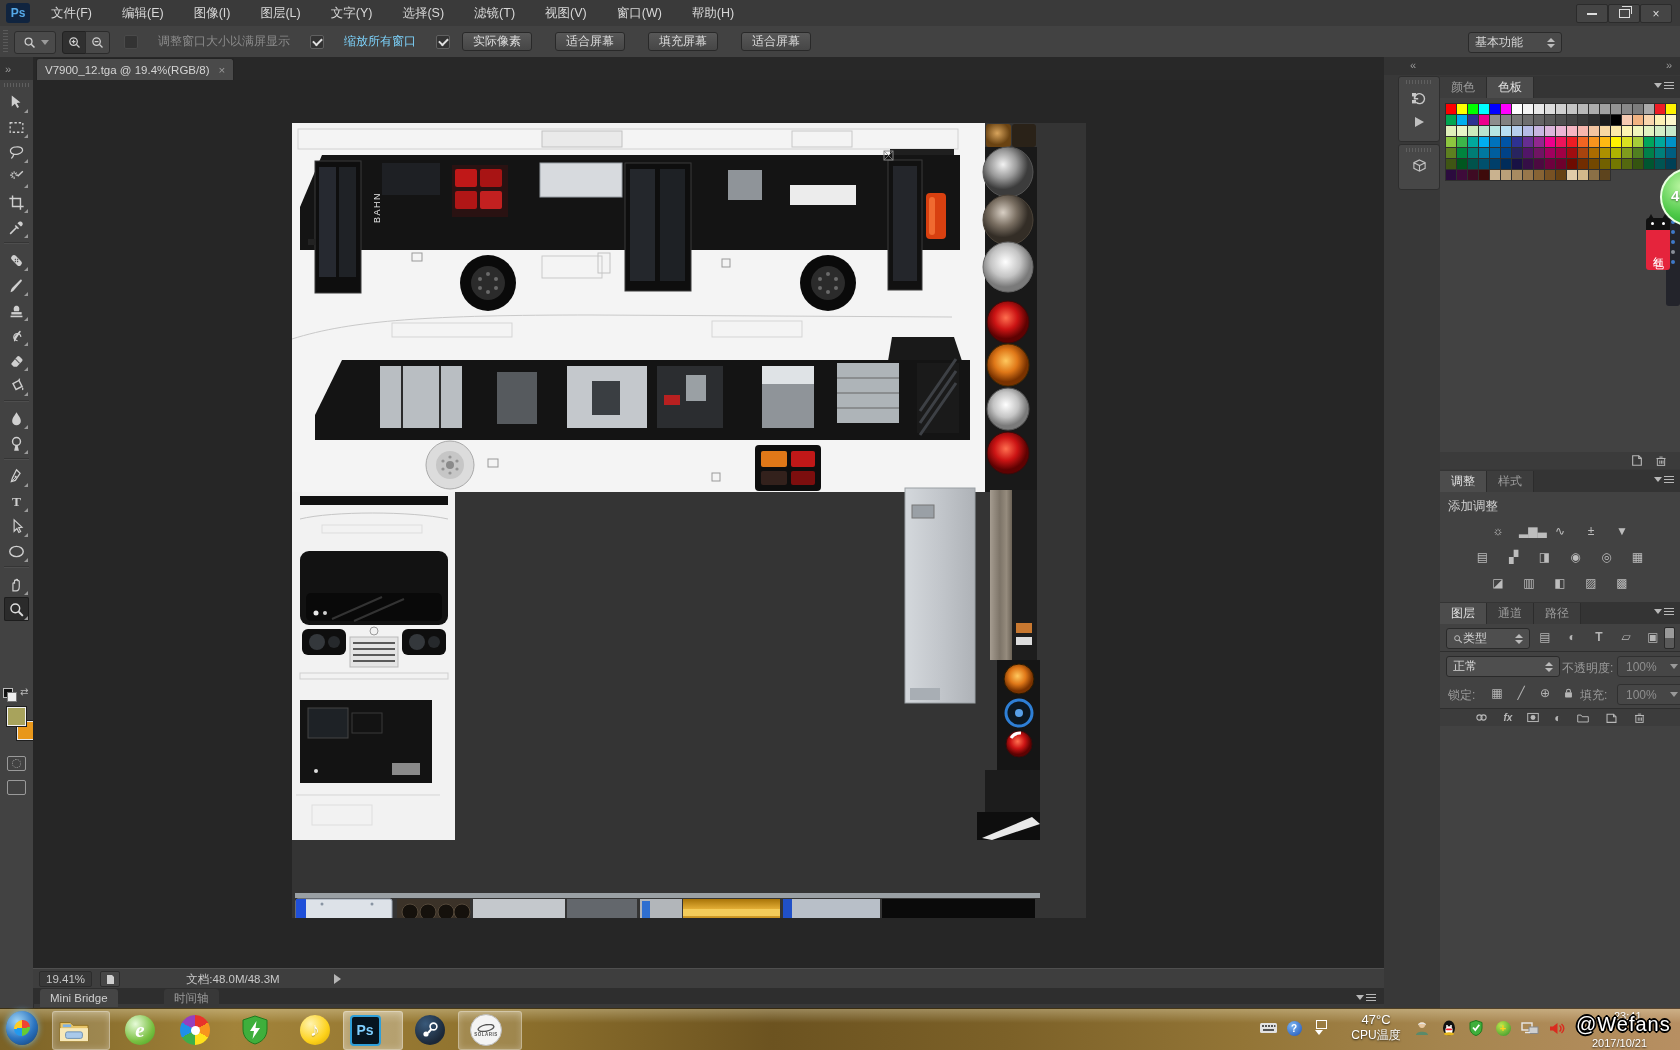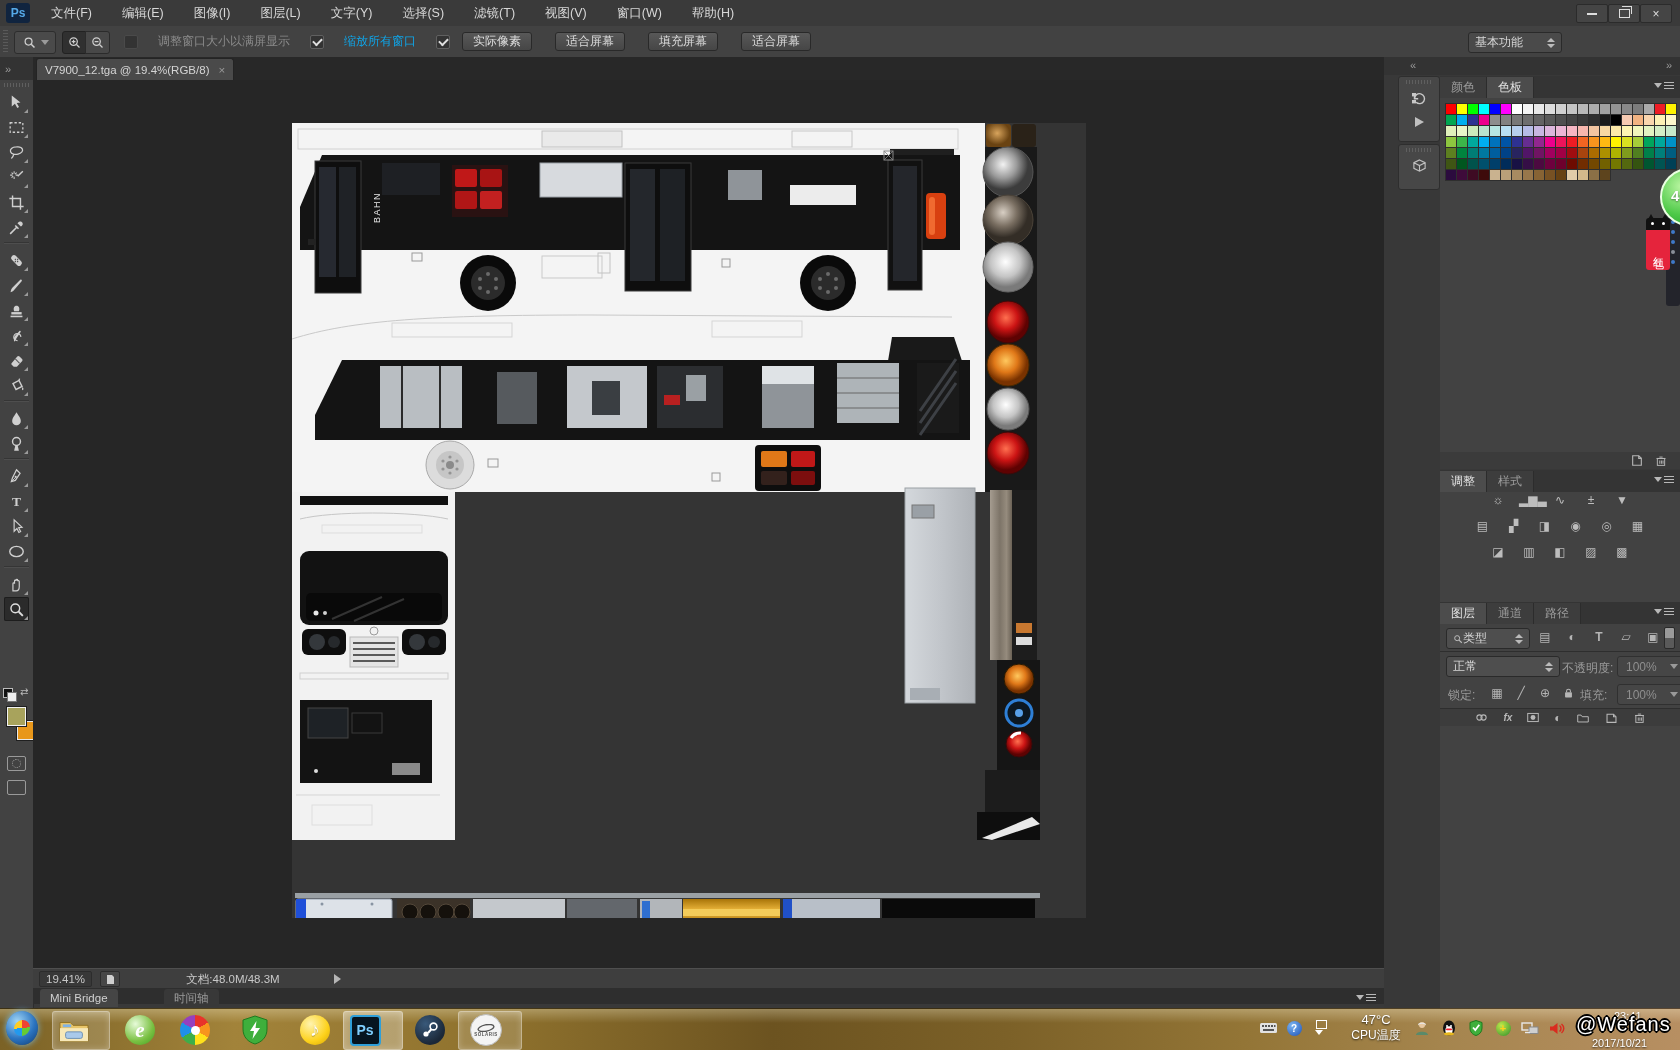--- a/index.html
+++ b/index.html
@@ -22,21 +22,21 @@
   #optionsbar{left:0;top:26px;width:1680px;height:31px;background:#424242;border-bottom:1px solid #2c2c2c}
   .grip-v{width:5px;height:22px;background:repeating-linear-gradient(180deg,#5a5a5a 0 1px,transparent 1px 3px)}
   .grip-h{width:26px;height:4px;background:repeating-linear-gradient(90deg,#5f5f5f 0 1px,transparent 1px 3px)}
   .obtn{background:linear-gradient(#585858,#464646);border:1px solid #292929;border-radius:3px;
         color:#dcdcdc;font-size:12px;height:19px;padding:0 10px;line-height:17px}
   .chkrow{display:flex;align-items:center;gap:20px}
   .chk{width:12px;height:12px;background:#333;border:1px solid #606060;border-radius:2px;position:relative}
   .chk.on::after{content:"";position:absolute;left:2px;top:2px;width:7px;height:4px;
                  border-left:2px solid #e0e0e0;border-bottom:2px solid #e0e0e0;transform:rotate(-45deg)}
   .chk.dis{border-color:#4a4a4a}
-  .chklabel{font-size:12px;color:#0ea5e9}.chklabel.dis{color:#8a8a8a}
+  .chklabel{font-size:12px;color:#7dd3fc}.chklabel.dis{color:#8a8a8a}
   .spin{display:inline-flex;flex-direction:column;gap:2px;margin-left:6px}
   .spin i{width:0;height:0;border-left:4px solid transparent;border-right:4px solid transparent}
   .spin .up{border-bottom:4px solid #bbb}.spin .dn{border-top:4px solid #bbb}
   
   #tabbar{left:33px;top:57px;width:1351px;height:23px;background:#282828}
   #doctab{left:36px;top:58px;height:22px;background:#4a4a4a;border:1px solid #242424;border-bottom:none;
           border-radius:3px 3px 0 0;display:flex;align-items:center;padding:0 8px;gap:9px;color:#d4d4d4;font-size:11.5px}
   #toolhdr{left:0;top:57px;width:33px;height:23px;background:#333;color:#999;font-size:11px;
            display:flex;align-items:center;padding-left:5px}
   #toolbar{left:0;top:80px;width:33px;height:928px;background:#424242;border-right:1px solid #2d2d2d}
@@ -656,20 +656,21 @@
 
   <div class="ptabs" style="top:413px" id="tabs-adjust">
       <div class="ptab on">调整</div>
       <div class="ptab">样式</div>
     </div>
   <div class="pmenu" style="right:6px;top:419px">
       <span class="tri"></span>
       <span class="lines"></span>
     </div>
   <div class="panelbody" style="top:435px;height:110px">
+    <div style="padding:6px 0 8px 8px;font-size:12.5px;color:#d0d0d0">添加调整</div>
     <div id="adj-rows">
         <div class="adjrow">
           <span class="adji">☼</span>
           <span class="adji">▂▆▃</span>
           <span class="adji">∿</span>
           <span class="adji">±</span>
           <span class="adji">▼</span>
         </div>
         <div class="adjrow">
           <span class="adji">▤</span>

